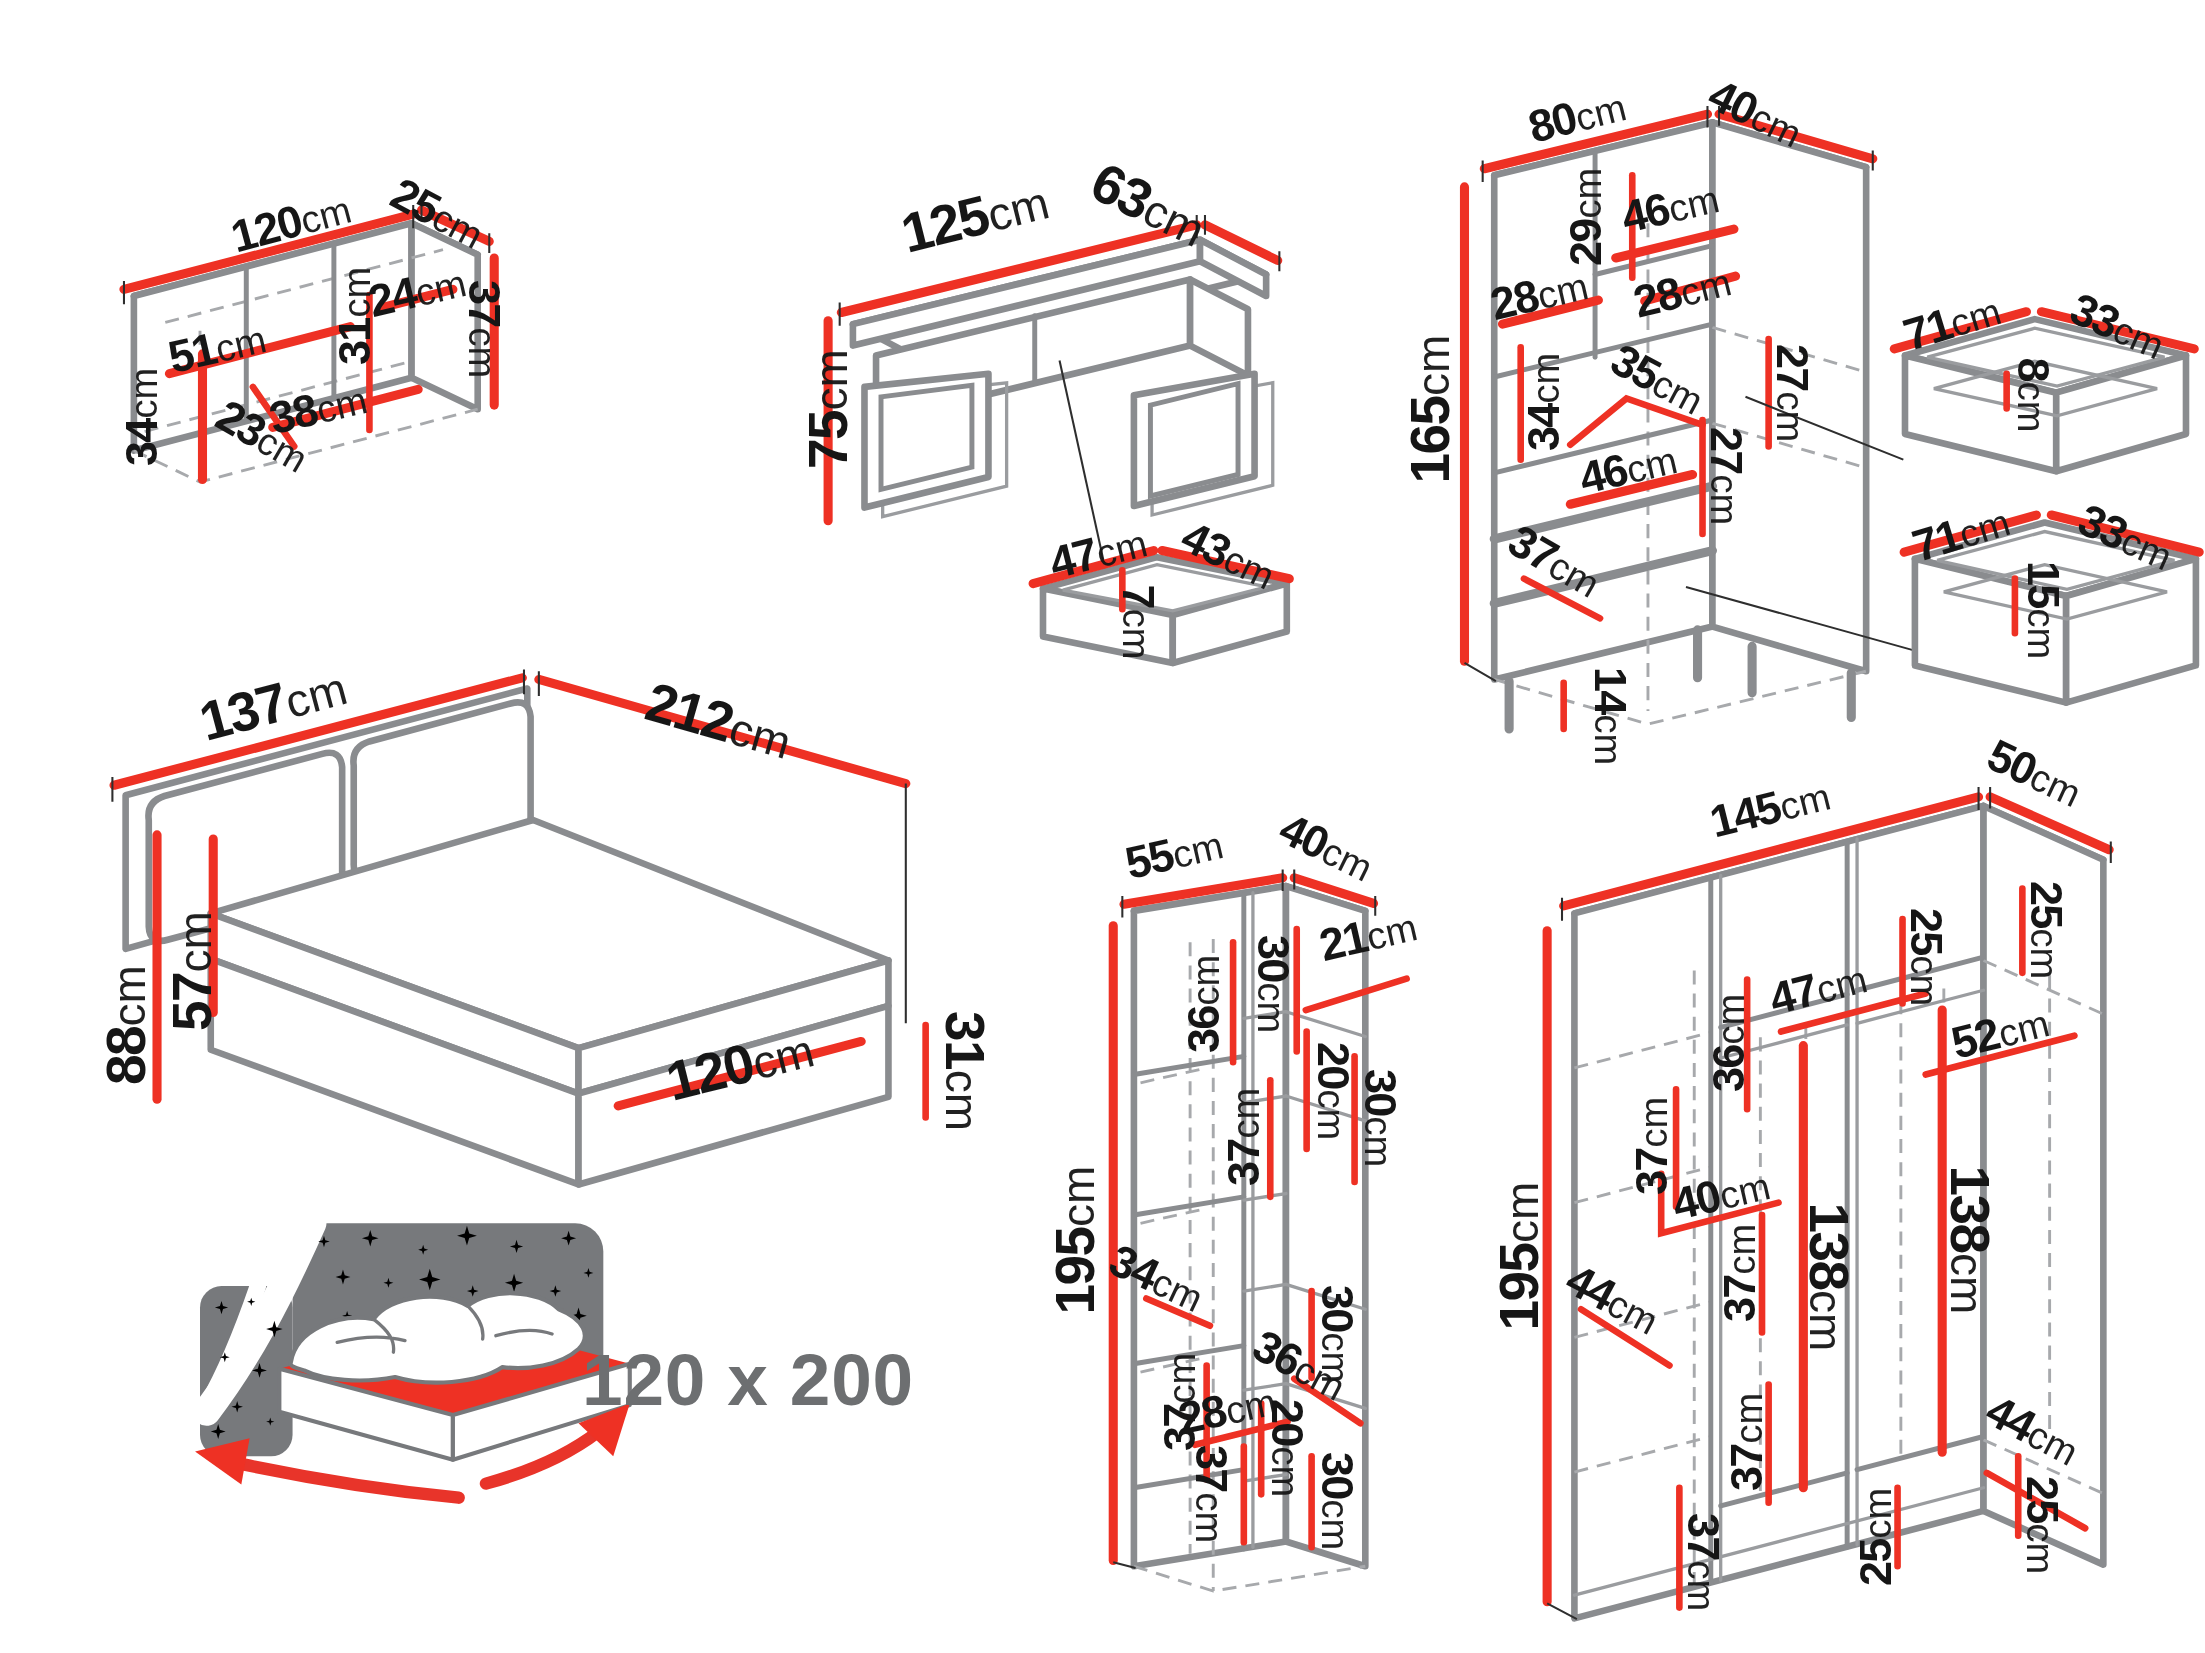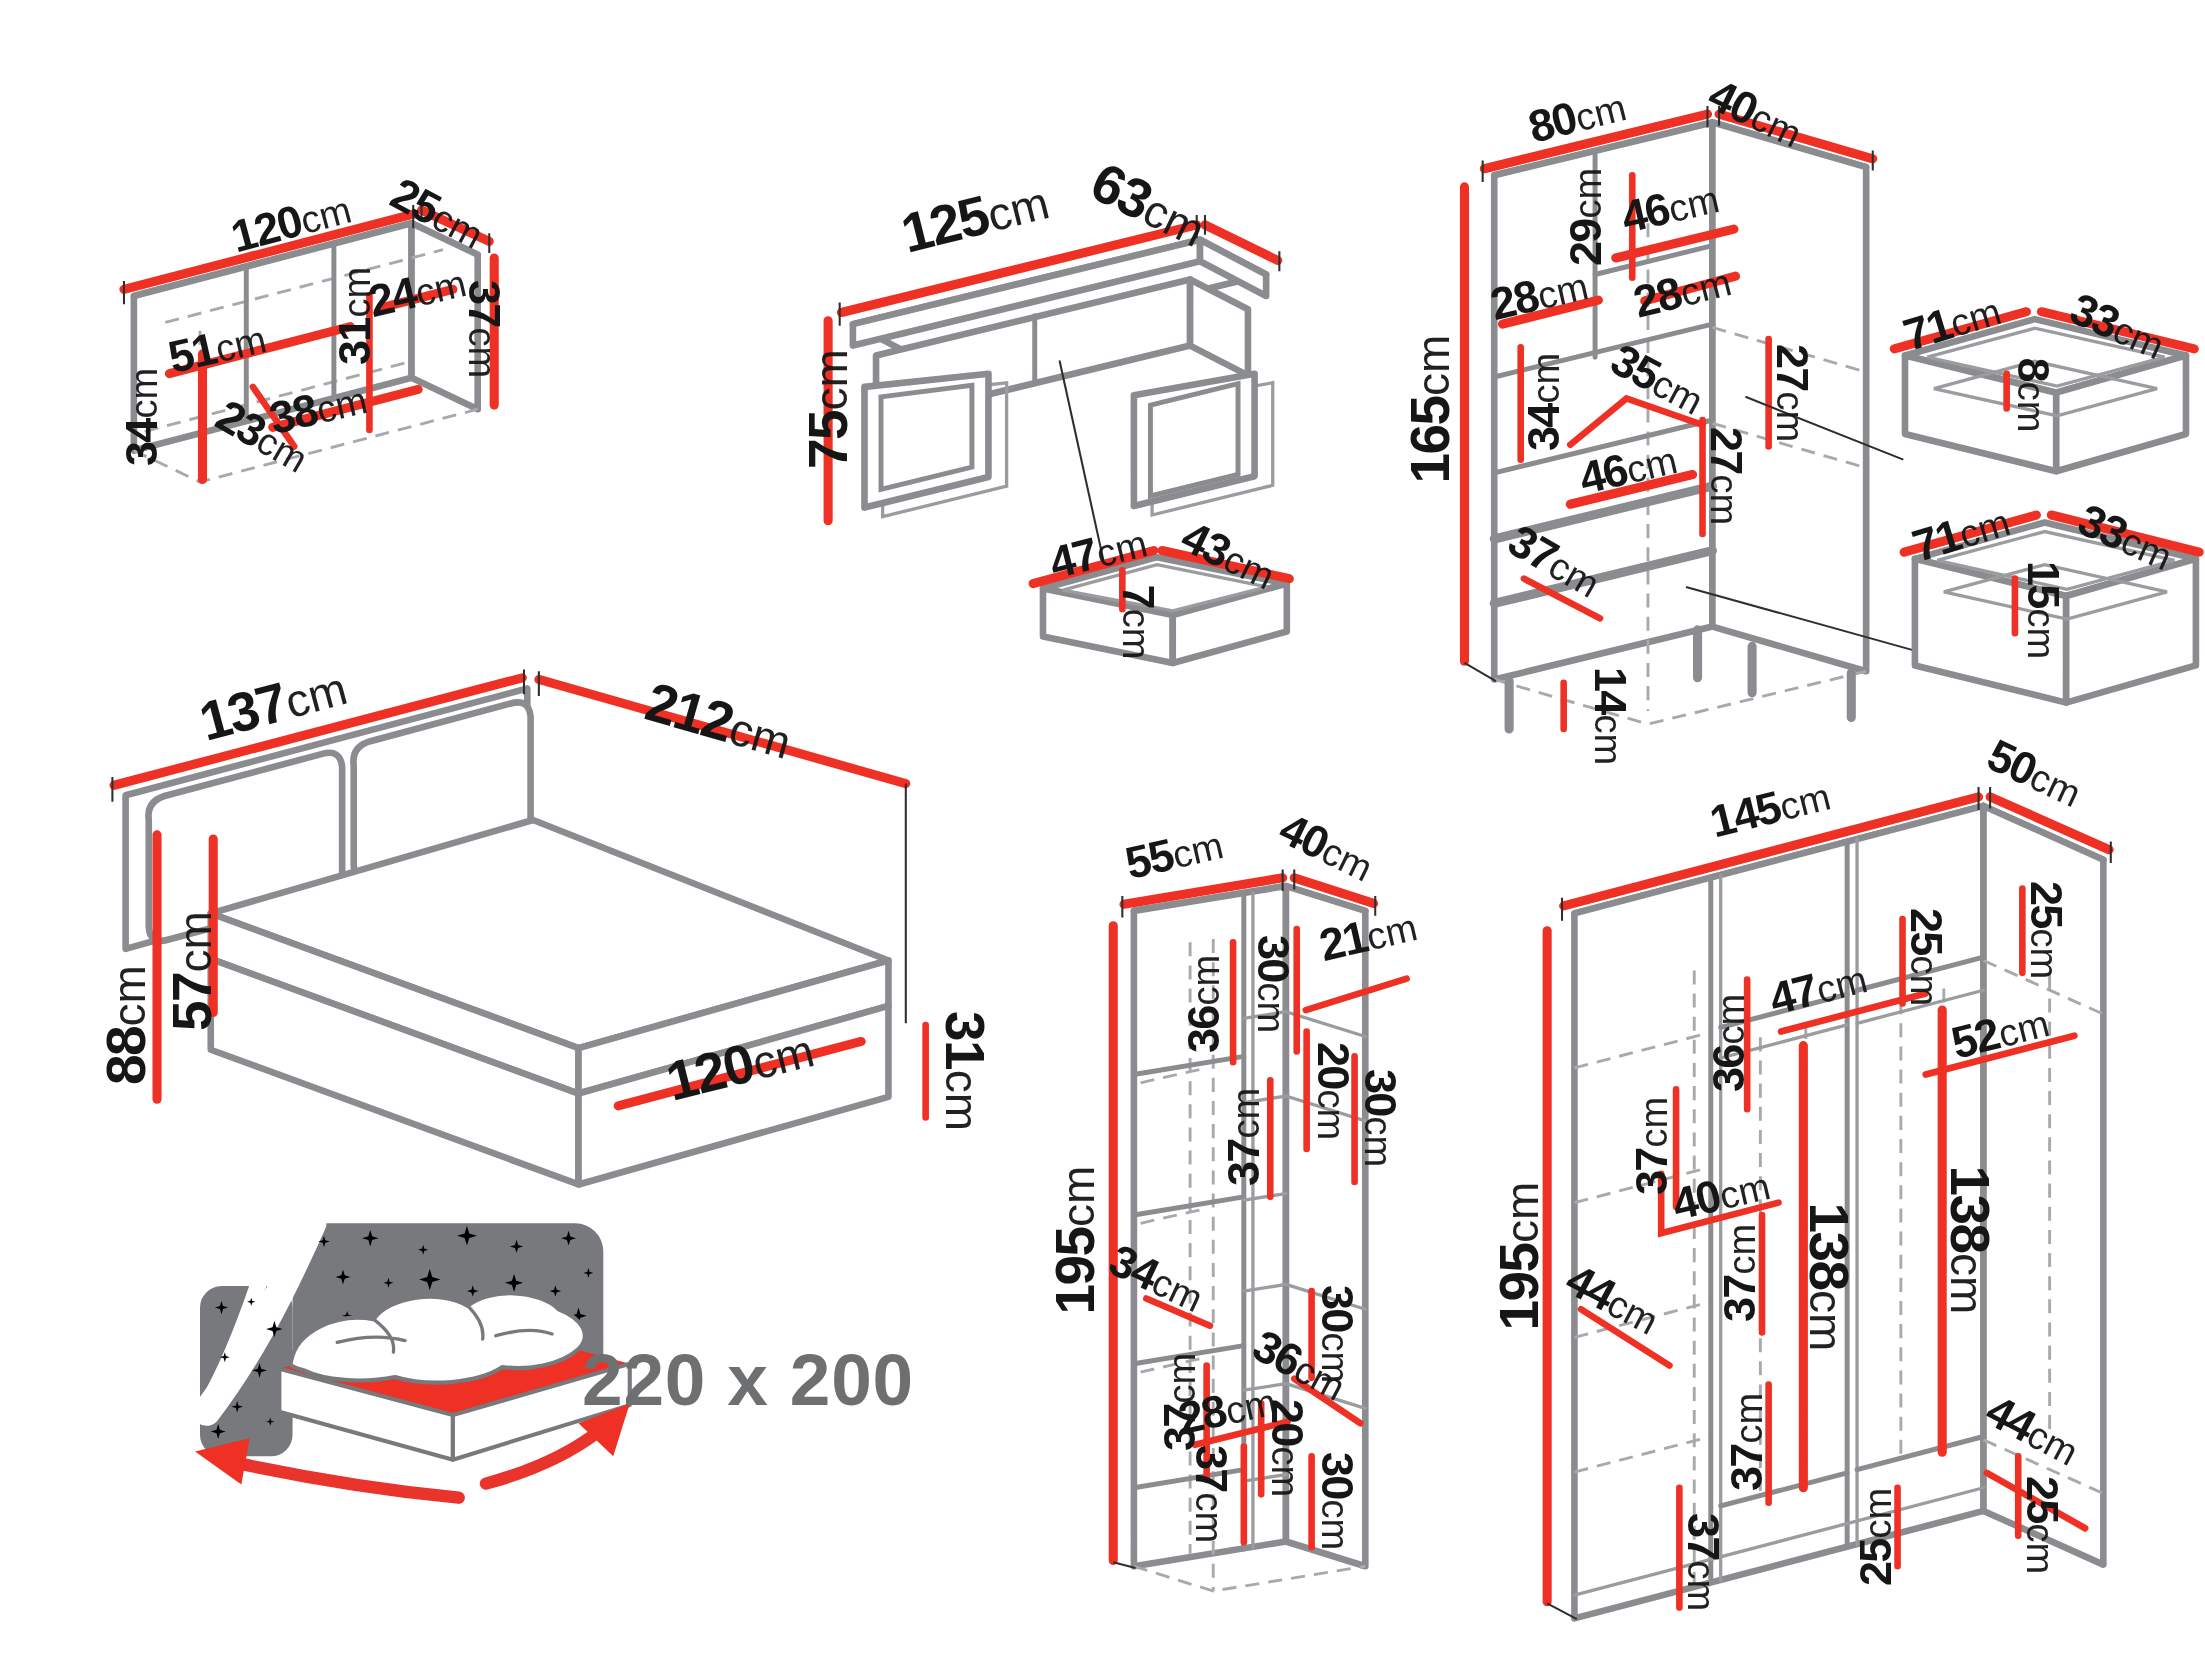--- a/index.html
+++ b/index.html
@@ -438,21 +438,21 @@
     </div>
 <div class="dim lg" style="left:740px;top:1065px;transform:translate(-50%,-50%) rotate(-14deg)">
       <span class="n">120</span>
       <span class="u">cm</span>
     </div>
 <div class="dim lg" style="left:964px;top:1071px;transform:translate(-50%,-50%) rotate(90deg)">
       <span class="n">31</span>
       <span class="u">cm</span>
     </div>
 
-<div class="size-text" style="left:748px;top:1379px">220 x 200</div>
+<div class="size-text" style="left:748px;top:1379px">120 x 200</div>
 
 <div class="dim" style="left:1174px;top:853px;transform:translate(-50%,-50%) rotate(-13deg)">
       <span class="n">55</span>
       <span class="u">cm</span>
     </div>
 <div class="dim" style="left:1327px;top:847px;transform:translate(-50%,-50%) rotate(26deg)">
       <span class="n">40</span>
       <span class="u">cm</span>
     </div>
 <div class="dim lg" style="left:1075px;top:1240px;transform:translate(-50%,-50%) rotate(-90deg)">

